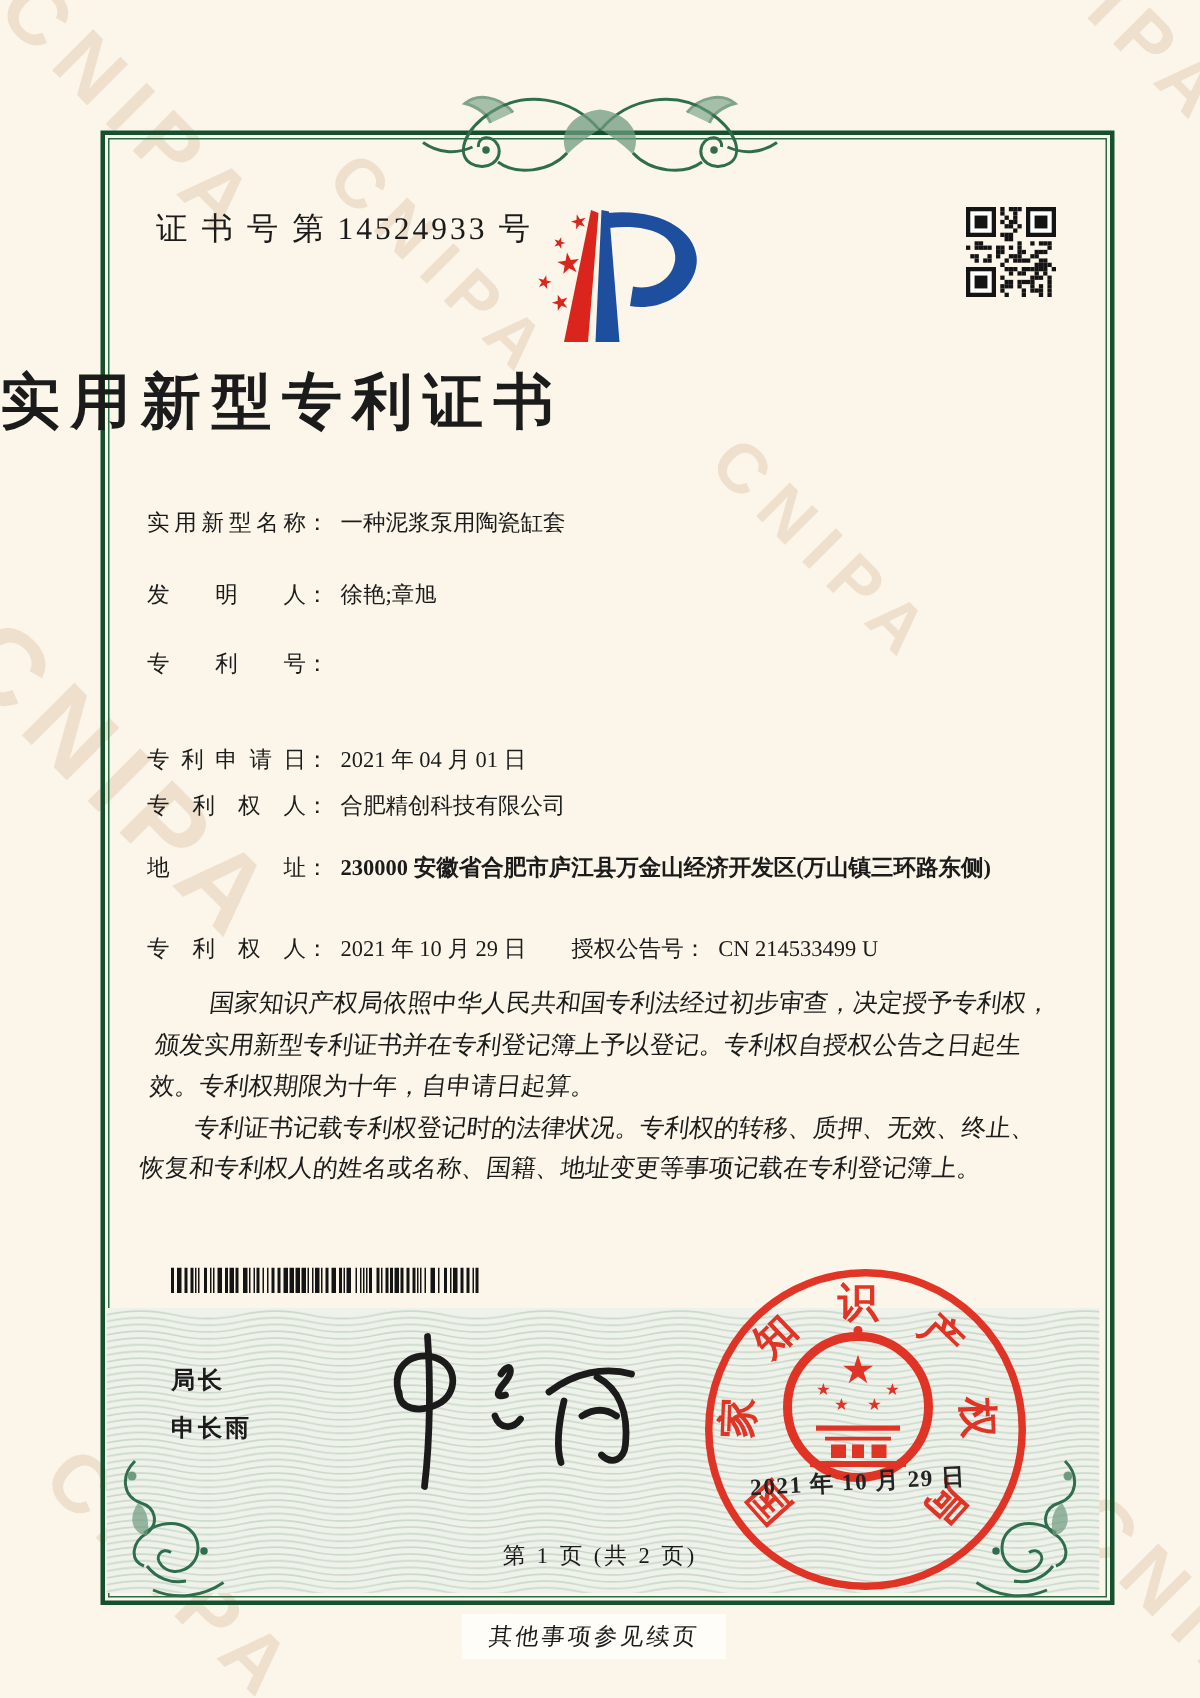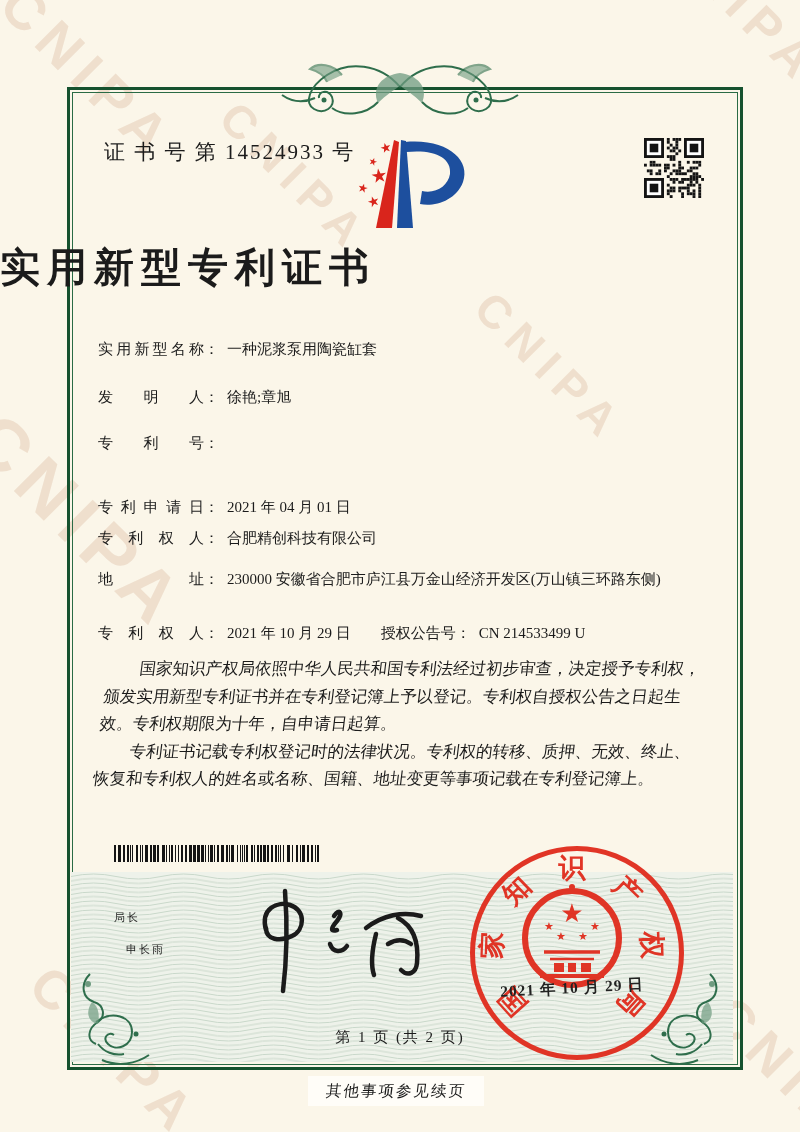--- a/index.html
+++ b/index.html
@@ -15,30 +15,30 @@
   
   .certno{position:absolute;left:104px;top:138px;font-size:21px;letter-spacing:2px;z-index:5;}
   .logo{position:absolute;left:335px;top:126px;width:180px;height:112px;z-index:5;}
   .qr{position:absolute;left:644px;top:138px;width:60px;height:60px;z-index:5;}
   .title{position:absolute;left:0;top:240px;width:100%;font-size:40px;font-weight:700;
          letter-spacing:7px;z-index:5;}
   
   .row{position:absolute;left:98px;font-size:15px;display:flex;align-items:flex-start;z-index:5;line-height:26px;}
   .row .lbl{display:inline-block;width:106px;text-align:justify;text-align-last:justify;}
   .row .val{margin-left:8px;}
-  .row .val.addr{width:486px;}
+  .row .val.addr{width:486px;font-weight:bold;}
   .pair2{margin-left:30px;display:flex;}
   
   .paras{position:absolute;left:100px;top:655px;width:606px;font-size:16.5px;line-height:27.5px;
          transform:skewX(-7deg);z-index:5;}
   .paras p{margin:0;text-indent:2em;}
   
   .waves{position:absolute;left:71px;top:872px;z-index:3;}
   .barcode{position:absolute;left:114px;top:845px;z-index:5;}
-  .signer{position:absolute;left:114px;z-index:6;font-size:11px;font-weight:400;letter-spacing:2px;}
+  .signer{position:absolute;left:114px;z-index:6;font-size:16px;font-weight:700;letter-spacing:2px;}
   .sig{position:absolute;left:238px;top:878px;z-index:6;}
   
   .seal{position:absolute;left:462px;top:838px;width:220px;height:220px;z-index:7;opacity:.93;}
   .seal-circle{position:absolute;left:8px;top:8px;width:204px;height:204px;border:5px solid #e02718;border-radius:50%;}
   .seal-char{position:absolute;left:50%;top:50%;font-size:27px;font-weight:700;color:#e02718;
              font-family:"Liberation Serif",serif;}
   .seal-date{position:absolute;left:0;top:140px;width:100%;text-align:center;font-size:15.5px;color:#141414;
              letter-spacing:1px;transform:rotate(-3deg);font-weight:600;z-index:8;}
   .emblem{position:absolute;left:50px;top:40px;}
   
@@ -344,21 +344,21 @@
       <rect x="182" y="0" width="2" height="17" fill="#141414"></rect>
       <rect x="186" y="0" width="1" height="17" fill="#141414"></rect>
       <rect x="188" y="0" width="3" height="17" fill="#141414"></rect>
       <rect x="193" y="0" width="2" height="17" fill="#141414"></rect>
       <rect x="197" y="0" width="2" height="17" fill="#141414"></rect>
       <rect x="201" y="0" width="1" height="17" fill="#141414"></rect>
       <rect x="203" y="0" width="2" height="17" fill="#141414"></rect>
     </svg>
 
   <div class="signer" style="top:910px;">局长</div>
-  <div class="signer" style="top:942px;margin-left:12px;">申长雨</div>
+  <div class="signer" style="top:942px;">申长雨</div>
 
   <svg class="sig" width="190" height="120" viewBox="0 0 190 120">
     <g fill="none" stroke="#1b1b1b" stroke-width="4.5" stroke-linecap="round">
       <path d="M28,52 C22,30 40,23 52,27 C68,32 67,52 54,58 C42,64 28,62 28,50"></path>
       <path d="M47,13 C49,40 49,80 45,113"></path>
       <path d="M96,38 C102,29 105,36 99,43 C93,50 92,54 99,52"></path>
       <path d="M92,66 C95,75 104,75 109,68"></path>
       <path d="M128,50 C145,37 165,33 183,38"></path>
       <path d="M138,56 C134,72 133,88 136,97"></path>
       <path d="M160,40 C175,48 181,64 179,85 C178,95 170,99 163,92"></path>

